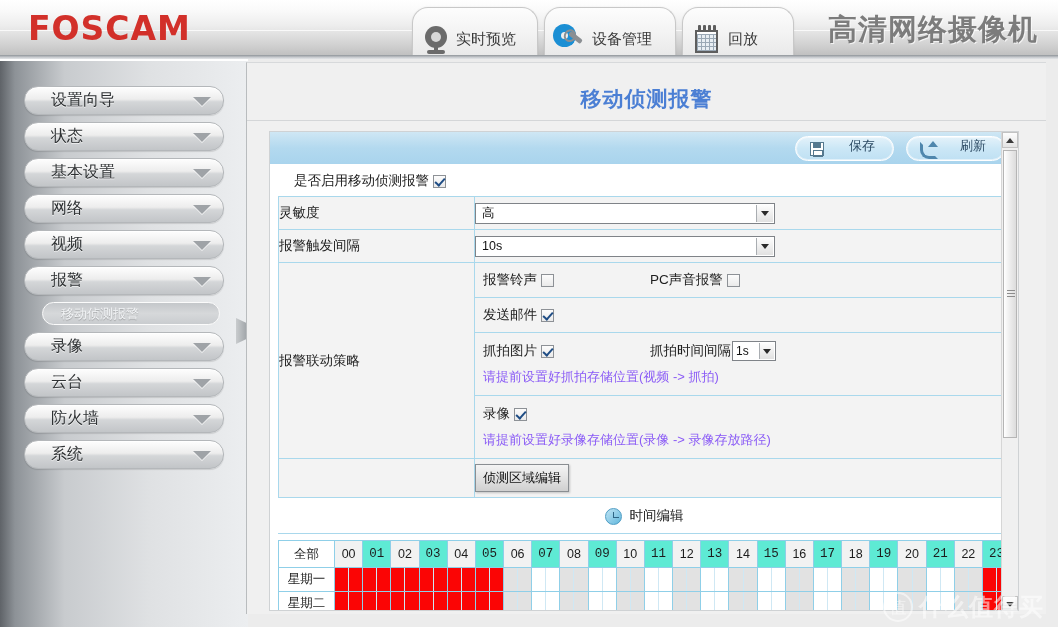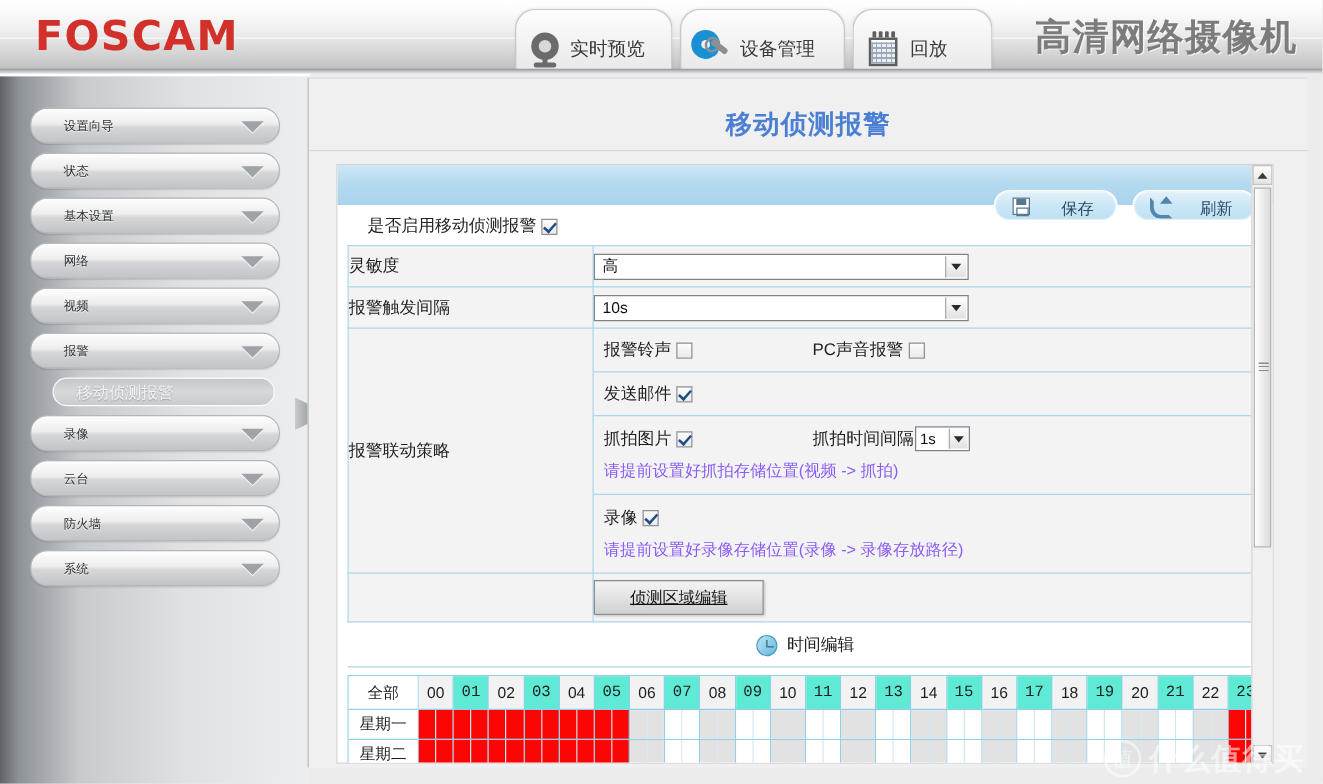--- a/index.html
+++ b/index.html
@@ -154,21 +154,21 @@
     position: relative;
     width: 200px; margin: 0 auto 7px auto; height: 29px;
     border-radius: 14px;
     background: linear-gradient(to bottom, #fefefe 0%, #ededed 45%, #d4d6d8 55%, #c2c5c8 100%);
     border: 1px solid #b4b7ba;
     box-shadow: 0 1px 1px rgba(0,0,0,0.12), inset 0 1px 0 rgba(255,255,255,0.9);
     display: flex; align-items: center;
     cursor: pointer;
   }
   .menu-item .mi-label {
-    font-size: 10px; color: #2f3234; margin-left: 26px;
+    font-size: 16px; color: #2f3234; margin-left: 26px;
     text-shadow: 0 1px 0 rgba(255,255,255,0.7);
   }
   .menu-item .caret {
     position: absolute; right: 12px; top: 50%; margin-top: -4px;
     width: 0; height: 0;
     border-left: 9px solid transparent;
     border-right: 9px solid transparent;
     border-top: 9px solid #9fa3a7;
     filter: drop-shadow(0 1px 0 rgba(255,255,255,0.85));
   }
@@ -217,26 +217,26 @@
     overflow: hidden;
   }
 
   .toolbar {
     position: relative;
     height: 34px;
     background: linear-gradient(to bottom, #cfe7f4 0%, #b3d9ef 50%, #a9d4ed 100%);
     border-bottom: 2px solid #ffffff;
   }
   .tb-btn {
-    position: absolute; top: 20px;
+    position: absolute; top: 4px;
     height: 25px; width: 99px;
     border: 1px solid #ffffff;
     border-radius: 13px;
     background: linear-gradient(to bottom, #e4f2fa 0%, #cbe7f6 50%, #bfe0f3 100%);
-    display: flex; align-items: flex-end; justify-content: flex-end;
+    display: flex; align-items: flex-start; justify-content: flex-end;
     padding-right: 18px;
     cursor: pointer;
     box-shadow: inset 0 0 0 1px rgba(255,255,255,0.5);
   }
   .tb-btn .tbl { font-size: 13px; color: #2c4a63; }
   #btn-save { right: 124px; }
   #btn-refresh { right: 13px; }
   .ico-save {
     position: absolute; left: 14px; top: 5px; width: 14px; height: 14px;
     background: #ffffff; border: 1.5px solid #55798f;
@@ -349,28 +349,27 @@
     border-left: 1px solid #a9adb1;
     display: flex; align-items: center; justify-content: center;
   }
   .mini-sel .arrowbox::after {
     content:""; width:0;height:0;
     border-left:4px solid transparent;border-right:4px solid transparent;border-top:5px solid #2a2a2a;
   }
 
   .btn-grey {
     display: inline-block;
-    padding: 4px 28px;
+    padding: 4px 7px;
     font-size: 13px; color: #111;
     background: linear-gradient(to bottom, #f4f4f4 0%, #e3e3e3 50%, #cfcfcf 100%);
     border: 1px solid #8a8e92;
     box-shadow: 1px 1px 2px rgba(0,0,0,0.2);
     cursor: pointer;
     margin: 5px 0 5px 0;
-    text-decoration: underline;
   }
 
   .time-edit-row {
     display: flex; align-items: center; justify-content: center;
     gap: 8px; padding: 9px 0 8px 0;
   }
   .clock-ico {
     width: 17px; height: 17px; border-radius: 50%;
     background: linear-gradient(135deg,#bfe4f4,#63b8dd);
     border: 1px solid #4f9dc4;

